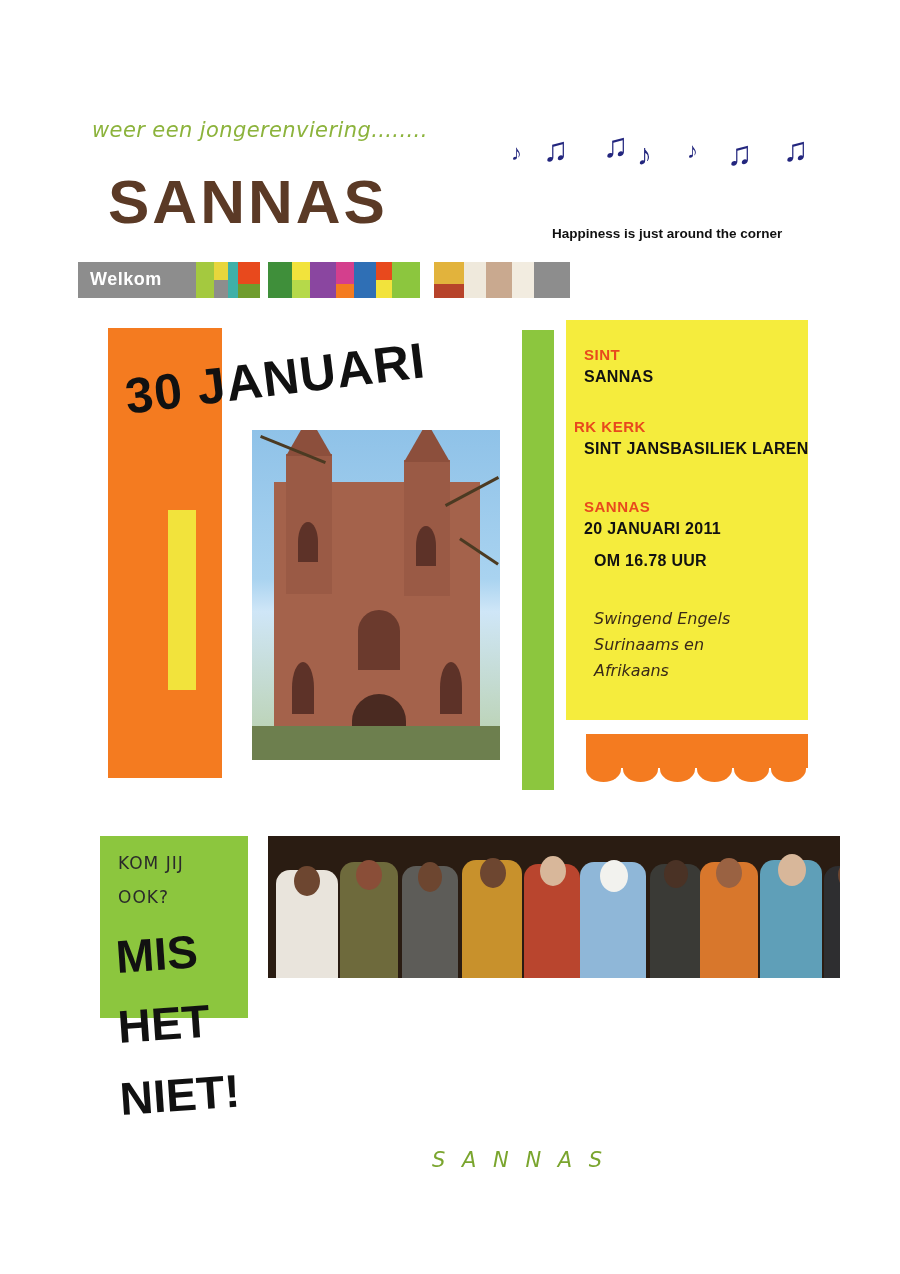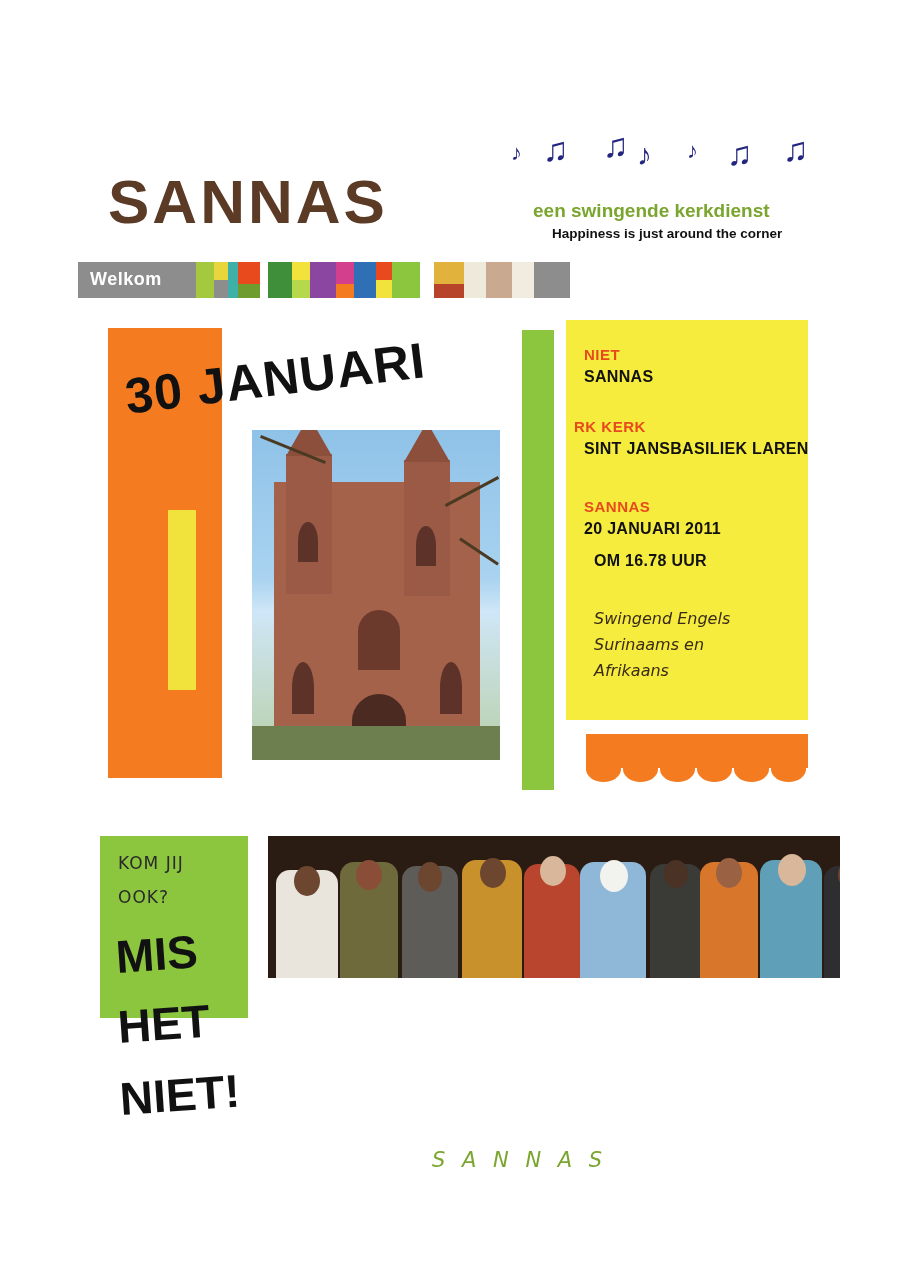--- a/index.html
+++ b/index.html
@@ -347,33 +347,33 @@
     font-size: 21px;
     color: #7aa52e;
     letter-spacing: 5px;
   }
 </style>
 </head>
 <body>
 
 <div id="poster">
 
+  <div class="tagline-top">weer een jongerenviering........</div>
   <div class="main-title">SANNAS</div>
 
   <div class="notes-row">
     <span class="note small" style="left:6px;  top:14px;">♪</span>
     <span class="note big" style="left:38px; top:4px;">♫</span>
     <span class="note big" style="left:98px; top:0px;">♫</span>
     <span class="note" style="left:132px;top:12px;">♪</span>
     <span class="note small" style="left:182px;top:12px;">♪</span>
     <span class="note big" style="left:222px;top:8px;">♫</span>
     <span class="note big" style="left:278px;top:4px;">♫</span>
   </div>
 
-  <div class="subtitle-green">een swingende kerkdienst</div>
   <div class="subtitle-black">Happiness is just around the corner</div>
 
   <div class="welkom-bar">
     <div class="blk" style="left:118px;  top:0;   width:18px; height:36px; background:#a4c93f;"></div>
     <div class="blk" style="left:136px;  top:0;   width:14px; height:18px; background:#e8d63c;"></div>
     <div class="blk" style="left:150px;  top:0;   width:10px; height:36px; background:#3fb0a8;"></div>
     <div class="blk" style="left:160px;  top:0;   width:22px; height:22px; background:#e8491d;"></div>
     <div class="blk" style="left:160px;  top:22px;width:22px; height:14px; background:#6f9c2e;"></div>
     <div class="blk" style="left:182px;  top:0;   width:8px;  height:36px; background:#ffffff;"></div>
     <div class="blk" style="left:190px;  top:0;   width:24px; height:36px; background:#3f8f3a;"></div>
@@ -416,21 +416,21 @@
     <div class="ch-window" style="left:164px; top:96px;  width:20px; height:40px;"></div>
     <div class="ch-branch" style="left:6px;   top:18px;  width:70px; height:3px; transform:rotate(22deg);"></div>
     <div class="ch-branch" style="left:190px; top:60px;  width:60px; height:3px; transform:rotate(-28deg);"></div>
     <div class="ch-branch" style="left:204px; top:120px; width:46px; height:3px; transform:rotate(34deg);"></div>
     <div class="ch-ground"></div>
   </div>
 
   <div class="green-bar"></div>
 
   <div class="info-panel">
-    <span class="info-label" style="left:18px; top:26px;">NIET</span>
+    <span class="info-label" style="left:18px; top:26px;">SINT</span>
     <span class="info-value" style="left:18px; top:48px;">SANNAS</span>
 
     <span class="info-label" style="left:8px; top:98px;">RK KERK</span>
     <span class="info-value" style="left:18px; top:120px;">SINT JANSBASILIEK   LAREN</span>
 
     <span class="info-label" style="left:18px; top:178px;">SANNAS</span>
     <span class="info-value" style="left:18px; top:200px;">20 JANUARI 2011</span>
     <span class="info-value" style="left:28px; top:232px;">OM 16.78 UUR</span>
 
     <span class="info-hand" style="left:28px; top:286px;">Swingend Engels</span>

